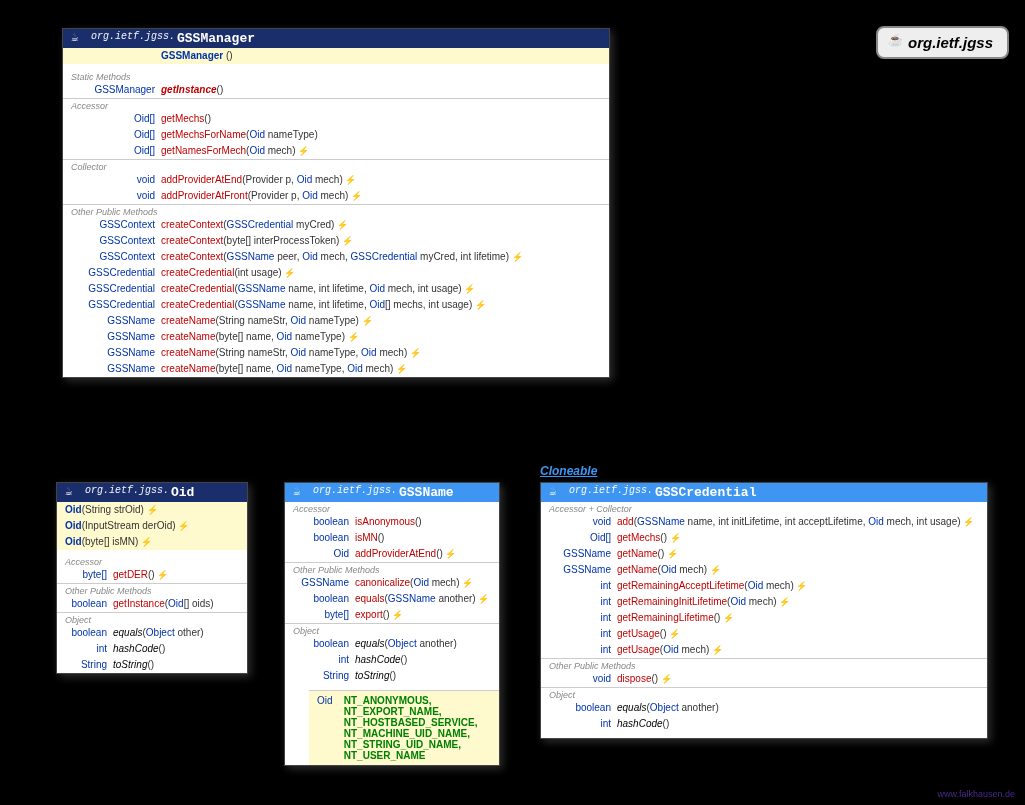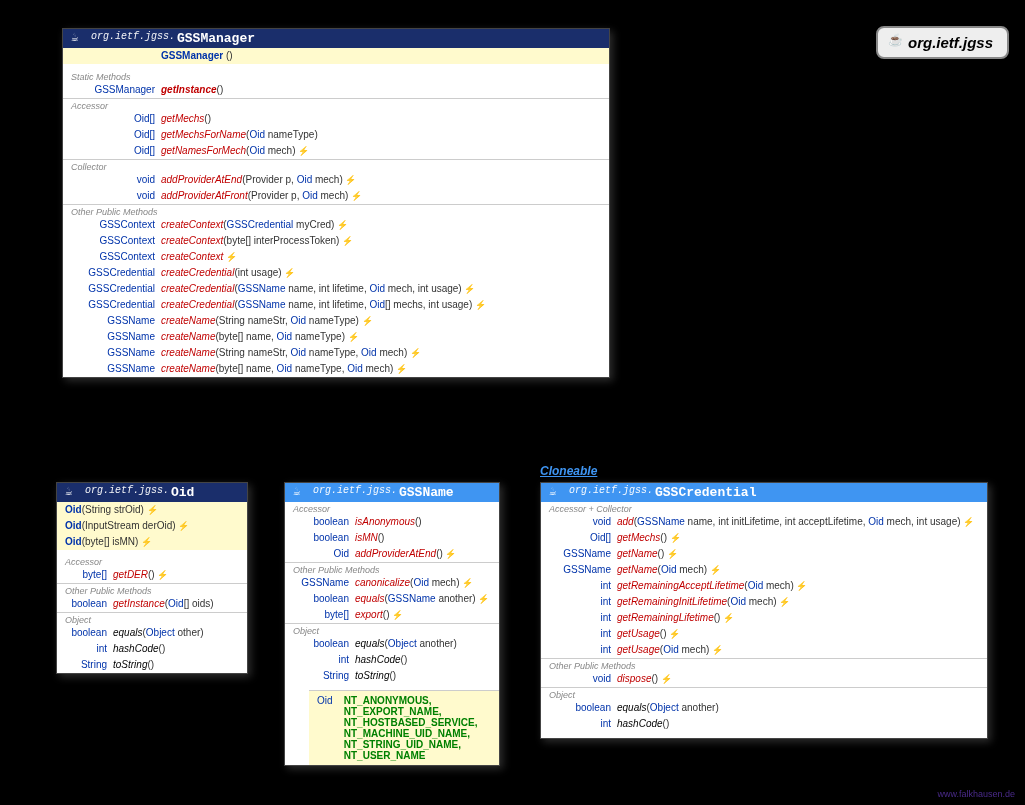--- a/index.html
+++ b/index.html
@@ -72,21 +72,21 @@
 }
 .section-first { border-top: none; }
 .ret {
   width: 90px;
   text-align: right;
   padding-right: 6px;
   color: #0033aa;
   flex-shrink: 0;
 }
 .ret-narrow { width: 58px; }
-.mname { color: #c00000; font-style: italic; }
+.mname { color: #c00000; }
 .mname-plain { color: #000; font-style: italic; }
 .mname-bold { color: #0033aa; font-weight: bold; }
 .mname-bold-red { color: #c00000; font-weight: bold; font-style: italic; }
 .args { color: #333; }
 .type { color: #0033aa; }
 .throws { color: #c00000; margin-left: 3px; font-size: 9px; }
 .constants {
   background: #fffacd;
   padding: 4px 8px;
   border-top: 1px solid #ccc;
@@ -183,20 +183,21 @@
       </div>
       <div class="row">
         <span class="ret" style="width: 90px;">GSSContext</span>
         <span class="mname">createContext</span>
         <span class="args"> (byte[] interProcessToken)</span>
         <span class="throws">⚡</span>
       </div>
       <div class="row">
         <span class="ret" style="width: 90px;">GSSContext</span>
         <span class="mname">createContext</span>
+        <span class="args"> (<span class="type">GSSName</span> peer, <span class="type">Oid</span> mech, <span class="type">GSSCredential</span> myCred, int lifetime)</span>
         <span class="throws">⚡</span>
       </div>
       <div class="row">
         <span class="ret" style="width: 90px;">GSSCredential</span>
         <span class="mname">createCredential</span>
         <span class="args"> (int usage)</span>
         <span class="throws">⚡</span>
       </div>
       <div class="row">
         <span class="ret" style="width: 90px;">GSSCredential</span>

